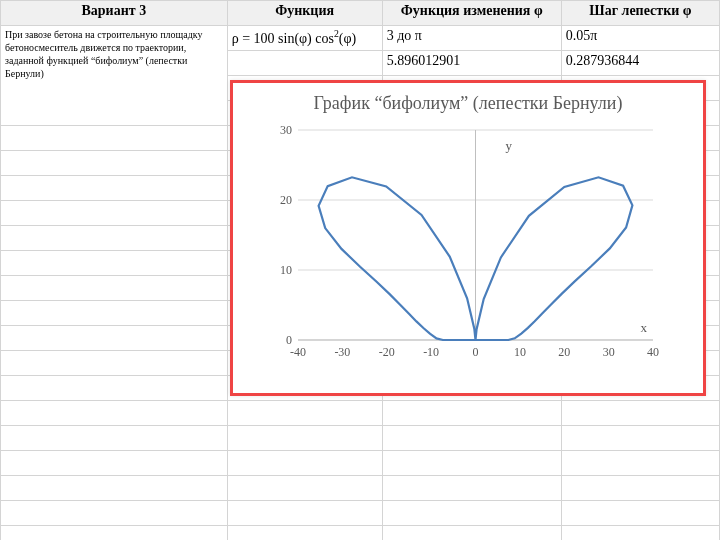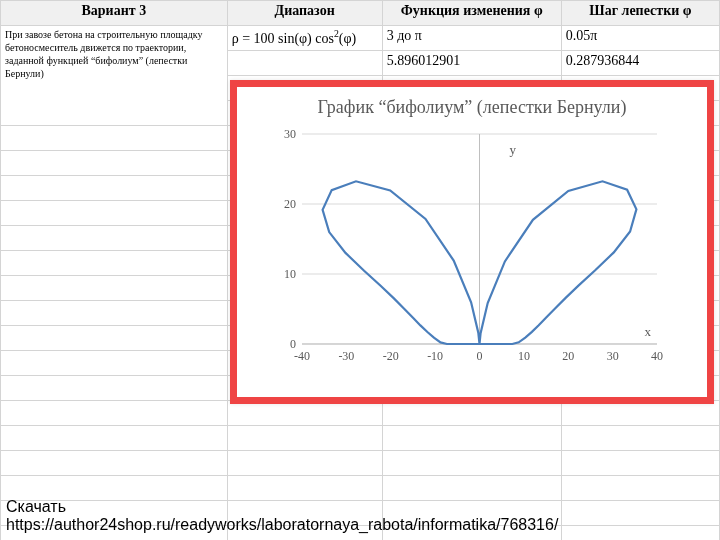--- a/index.html
+++ b/index.html
@@ -6,21 +6,21 @@
   .sheet{position:relative;width:608px;height:540px}
   table.grid{border-collapse:collapse;width:720px;height:500px;table-layout:fixed}
   table.grid td,table.grid th{border:1px solid #d4d4d4;height:20px;padding:2px 4px;vertical-align:top;font-weight:normal;text-align:left;overflow:hidden}
   table.grid th{background:#f0f0f0;text-align:center;font-weight:bold}
   .c1{width:215px}
   .c2{width:147px}
   .c3{width:170px}
   .c4{width:150px}
   .center{text-align:center}
   .desc{font-size:10px;line-height:1.3}
-  .chart-card{position:absolute;left:230px;top:80px;width:470px;height:310px;background:#fff;border:7px solid #ef4444;box-shadow:0 0 4px rgba(0,0,0,.1)}
+  .chart-card{position:absolute;left:230px;top:80px;width:470px;height:310px;background:#fff;border:3px solid #ef4444;box-shadow:0 0 4px rgba(0,0,0,.1)}
   .chart-title{text-align:center;font-size:18px;color:#595959;padding:10px 0 6px 0;font-family:"Times New Roman",serif}
   .plot{position:relative;width:430px;height:250px;margin:0 auto}
   .plot svg{width:430px;height:250px}
   .axis-label{font-family:"Times New Roman",serif;font-size:13px;fill:#595959}
   .tick{font-family:"Times New Roman",serif;font-size:12px;fill:#595959;text-anchor:middle}
   .tick-y{text-anchor:end}
   .grid-line{stroke:#d9d9d9;stroke-width:1}
   .curve{fill:none;stroke:#4a7ebb;stroke-width:2.2}
   .footer{position:absolute;left:6px;bottom:6px;font-family:Arial,sans-serif;font-size:16px;color:#000}
   sup{font-size:.7em}
@@ -32,21 +32,21 @@
 <table class="grid">
 <colgroup>
         <col class="c1">
         <col class="c2">
         <col class="c3">
         <col class="c4">
       </colgroup>
 <tbody>
         <tr>
   <th>Вариант 3</th>
-  <th>Диапазон</th>
+  <th>Функция</th>
   <th>Функция изменения φ</th>
   <th>Шаг лепестки φ</th>
 </tr>
 <tr>
   <td rowspan="4" class="desc">При завозе бетона на строительную площадку бетоносмеситель движется по траектории, заданной функцией “бифолиум” (лепестки Бернули)</td>
   <td class="center">
     <span>ρ = 100 sin(φ) cos</span><sup>2</sup><span>(φ)</span>
   </td>
   <td class="center">3 до π</td>
   <td class="center">0.05π</td>
@@ -195,15 +195,14 @@
           <text x="400" y="236" class="tick">40</text>
           <line x1="45" x2="400" y1="220" y2="220" class="grid-line" style="stroke:#bfbfbf"></line>
           <line x1="222.5" x2="222.5" y1="10" y2="220" class="grid-line" style="stroke:#bfbfbf"></line>
           <path d="M222.5 220.0 L223.6 209.2 L230.7 179.1 L247.9 137.4 L275.9 95.8 L311.3 66.9 L345.5 57.3 L370.1 65.7 L379.4 85.3 L373.1 107.5 L356.8 128.4 L338.2 146.3 L321.7 161.4 L308.4 174.1 L297.8 184.7 L289.2 193.6 L281.7 201.3 L274.9 207.9 L268.3 213.6 L261.7 218.3 L255.3 220.0 L248.9 220.0 L242.7 220.0 L236.8 220.0 L231.5 220.0 L226.9 220.0 L223.6 220.0 L221.4 220.0 L218.1 220.0 L213.6 220.0 L208.3 220.0 L202.4 220.0 L196.2 220.0 L189.9 220.0 L183.5 218.4 L176.9 213.7 L170.4 208.0 L163.4 201.4 L156.0 193.8 L147.4 184.9 L136.9 174.4 L123.6 161.8 L107.1 146.8 L88.5 128.9 L72.2 108.1 L65.6 85.8 L74.7 66.1 L99.0 57.3 L133.2 66.5 L168.5 95.0 L196.7 136.6 L214.1 178.3 L221.3 208.7 L222.5 220.0 " class="curve"></path>
           <text x="394" y="212" class="axis-label" text-anchor="end">x</text>
           <text x="252.5" y="30" class="axis-label">y</text>
         </svg>
   </div>
 </div>
 
-<div class="footer">Скачать https://author24shop.ru/readyworks/laboratornaya_rabota/informatika/768316/</div>
 
 </div>
 
 </body></html>

